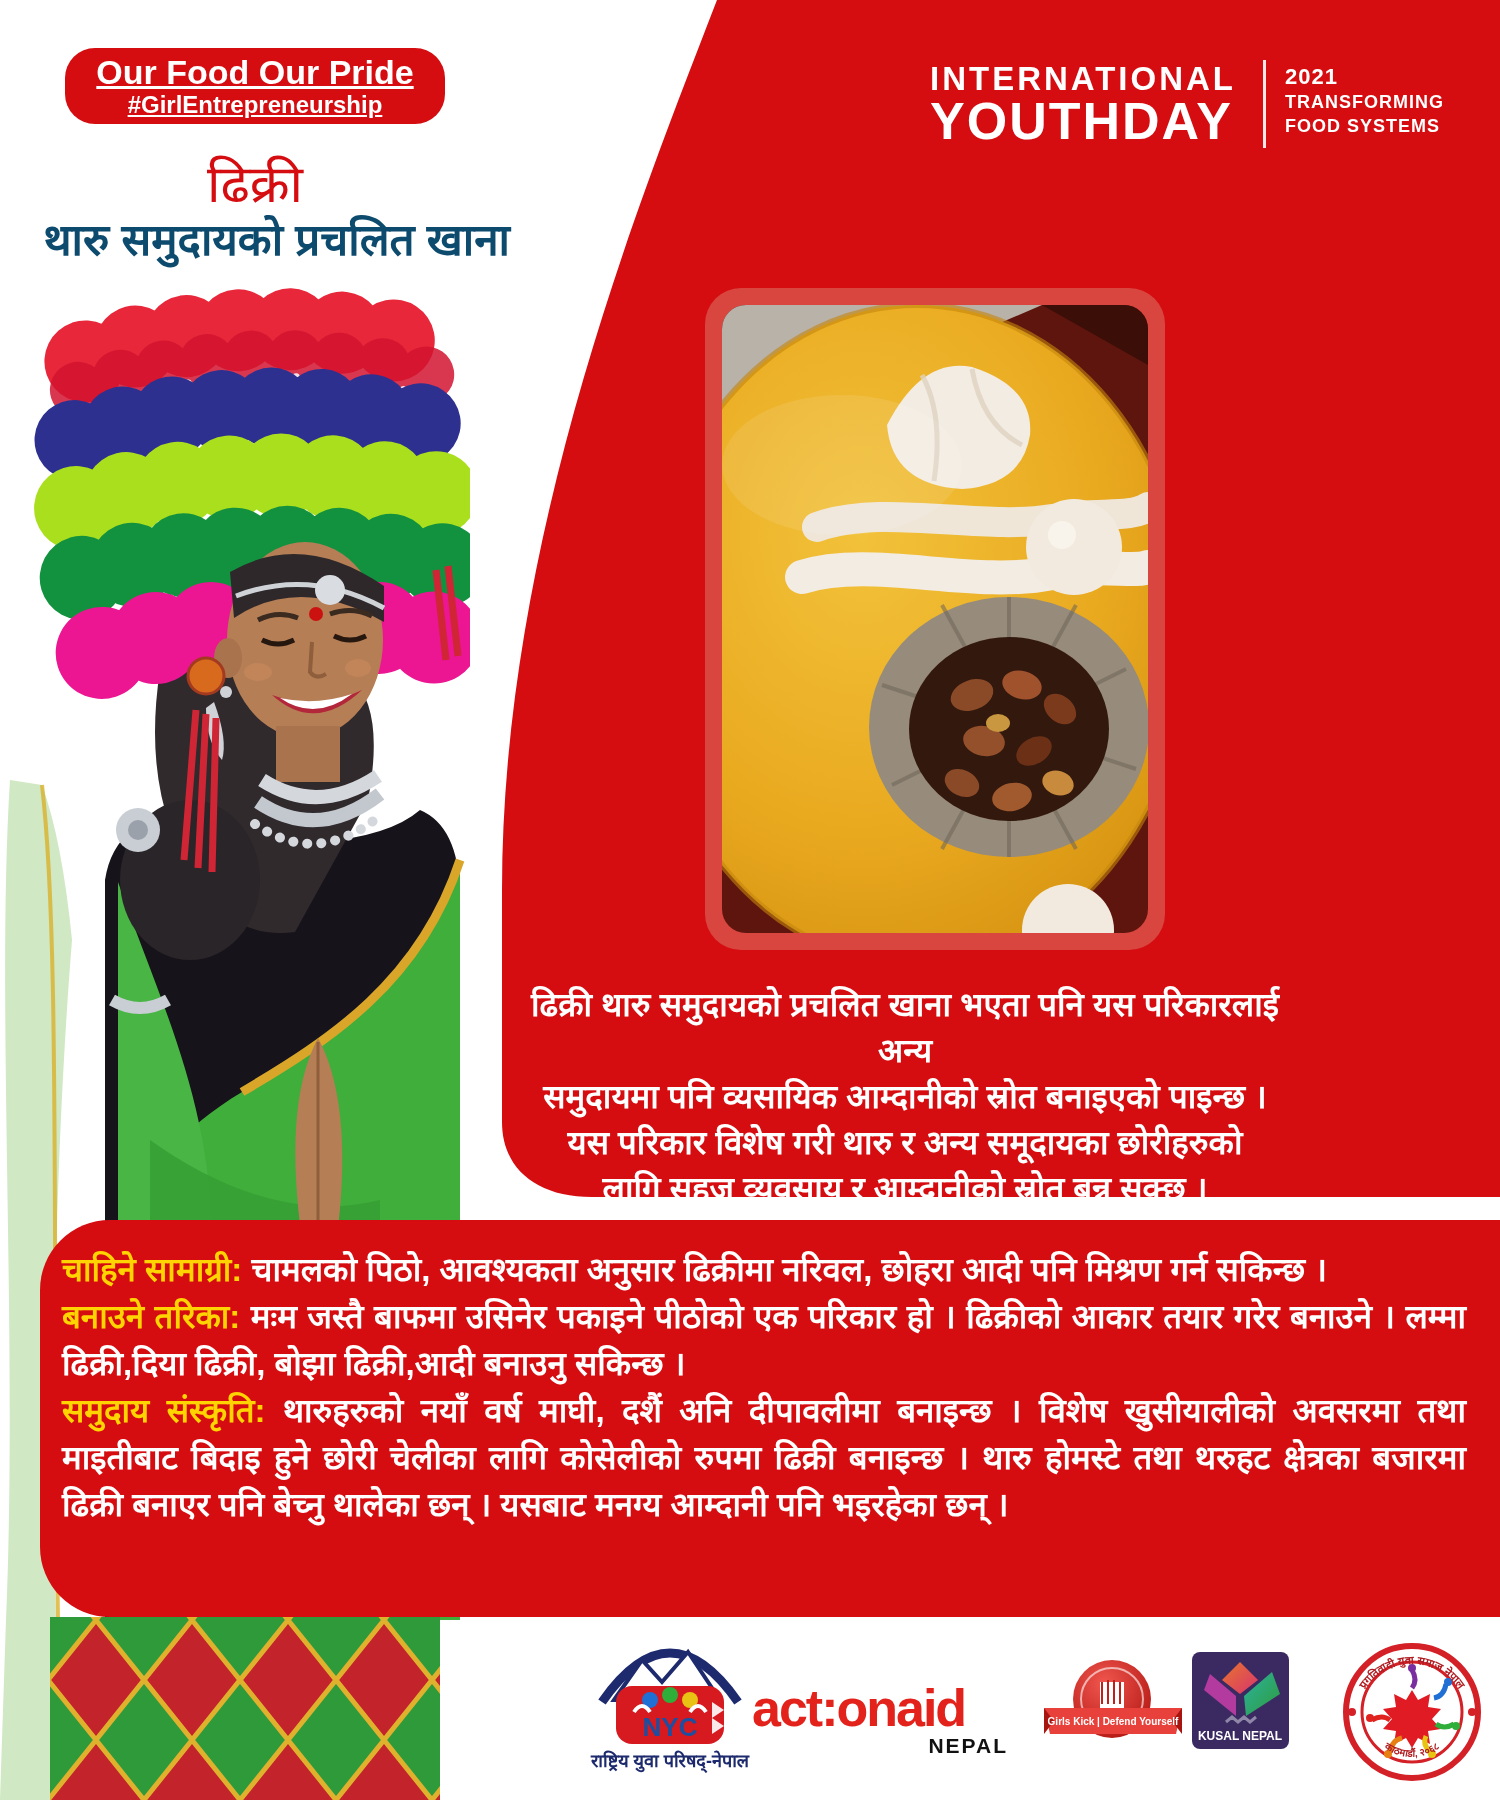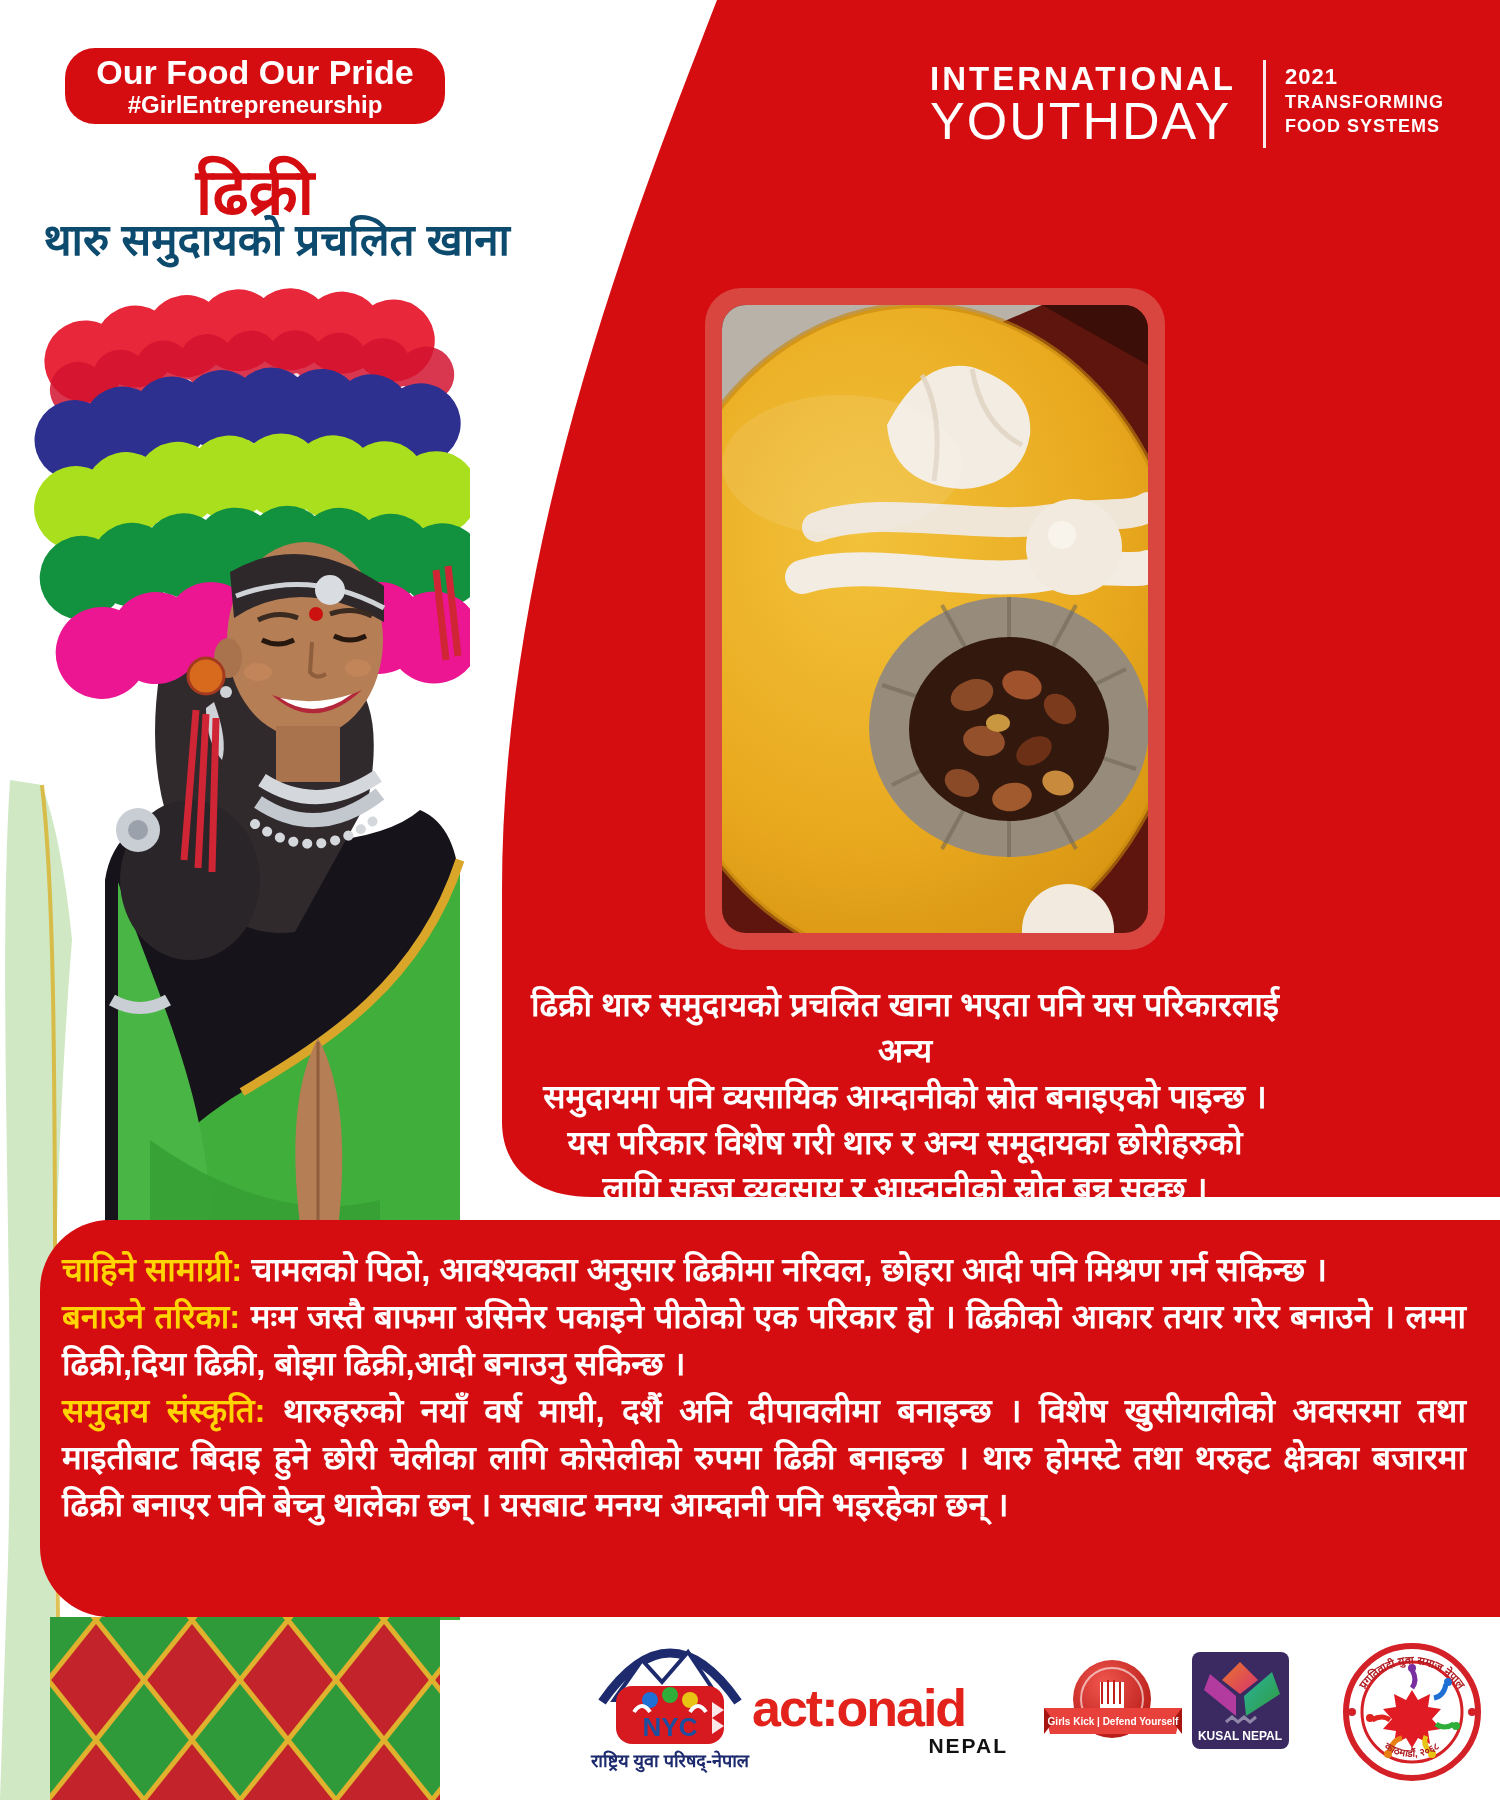--- a/index.html
+++ b/index.html
@@ -1,29 +1,29 @@
 <!DOCTYPE html>
 <html><head>
 <meta charset="utf-8">
 <style>
   html,body{margin:0;padding:0;background:#888;}
   #poster{position:relative;width:1500px;height:1800px;background:#ffffff;overflow:hidden;
           font-family:"Liberation Sans","DejaVu Sans",sans-serif;margin:0 auto;}
   .abs{position:absolute;}
   
   .badge{left:65px;top:48px;width:380px;height:76px;background:#d50d11;border-radius:30px;
-         display:flex;flex-direction:column;align-items:center;justify-content:center;color:#fff;}
+         display:flex;flex-direction:column;align-items:center;justify-content:center;color:#fff;text-decoration:underline;}
   .badge .l1{font-size:34px;font-weight:bold;line-height:38px;}
   .badge .l2{font-size:24px;font-weight:bold;line-height:28px;}
-  .ptitle{left:0;top:146px;width:510px;text-align:center;color:#d50d11;font-size:64px;font-weight:bold;}
+  .ptitle{left:0;top:146px;width:510px;text-align:center;color:#d50d11;font-size:52px;font-weight:normal;}
   .psub{left:0;top:208px;width:510px;text-align:right;color:#0c4a6e;font-size:44px;font-weight:bold;}
   
   .iyd{left:930px;top:58px;width:500px;color:#fff;}
   .iyd .big1{font-size:33px;font-weight:900;letter-spacing:3px;line-height:34px;}
-  .iyd .big2{font-size:52px;font-weight:400;letter-spacing:2px;line-height:50px;}
+  .iyd .big2{font-size:52px;font-weight:700;letter-spacing:2px;line-height:50px;}
   .iyd-left{position:absolute;left:0;top:4px;width:320px;}
   .iyd-div{position:absolute;left:333px;top:2px;width:3px;height:88px;background:#ffffff;opacity:.9;}
   .iyd-right{position:absolute;left:355px;top:6px;}
   .iyd-right .yr{font-size:22px;font-weight:900;letter-spacing:1px;}
   .iyd-right .tg{font-size:18px;font-weight:900;letter-spacing:1px;line-height:24px;}
   
   .food-frame{left:705px;top:288px;width:460px;height:662px;background:#d8463f;border-radius:36px;}
   .food-photo{position:absolute;left:17px;top:17px;width:426px;height:628px;border-radius:24px;overflow:hidden;}
   
   .intro{left:505px;top:982px;width:800px;text-align:center;color:#ffffff;font-weight:bold;

